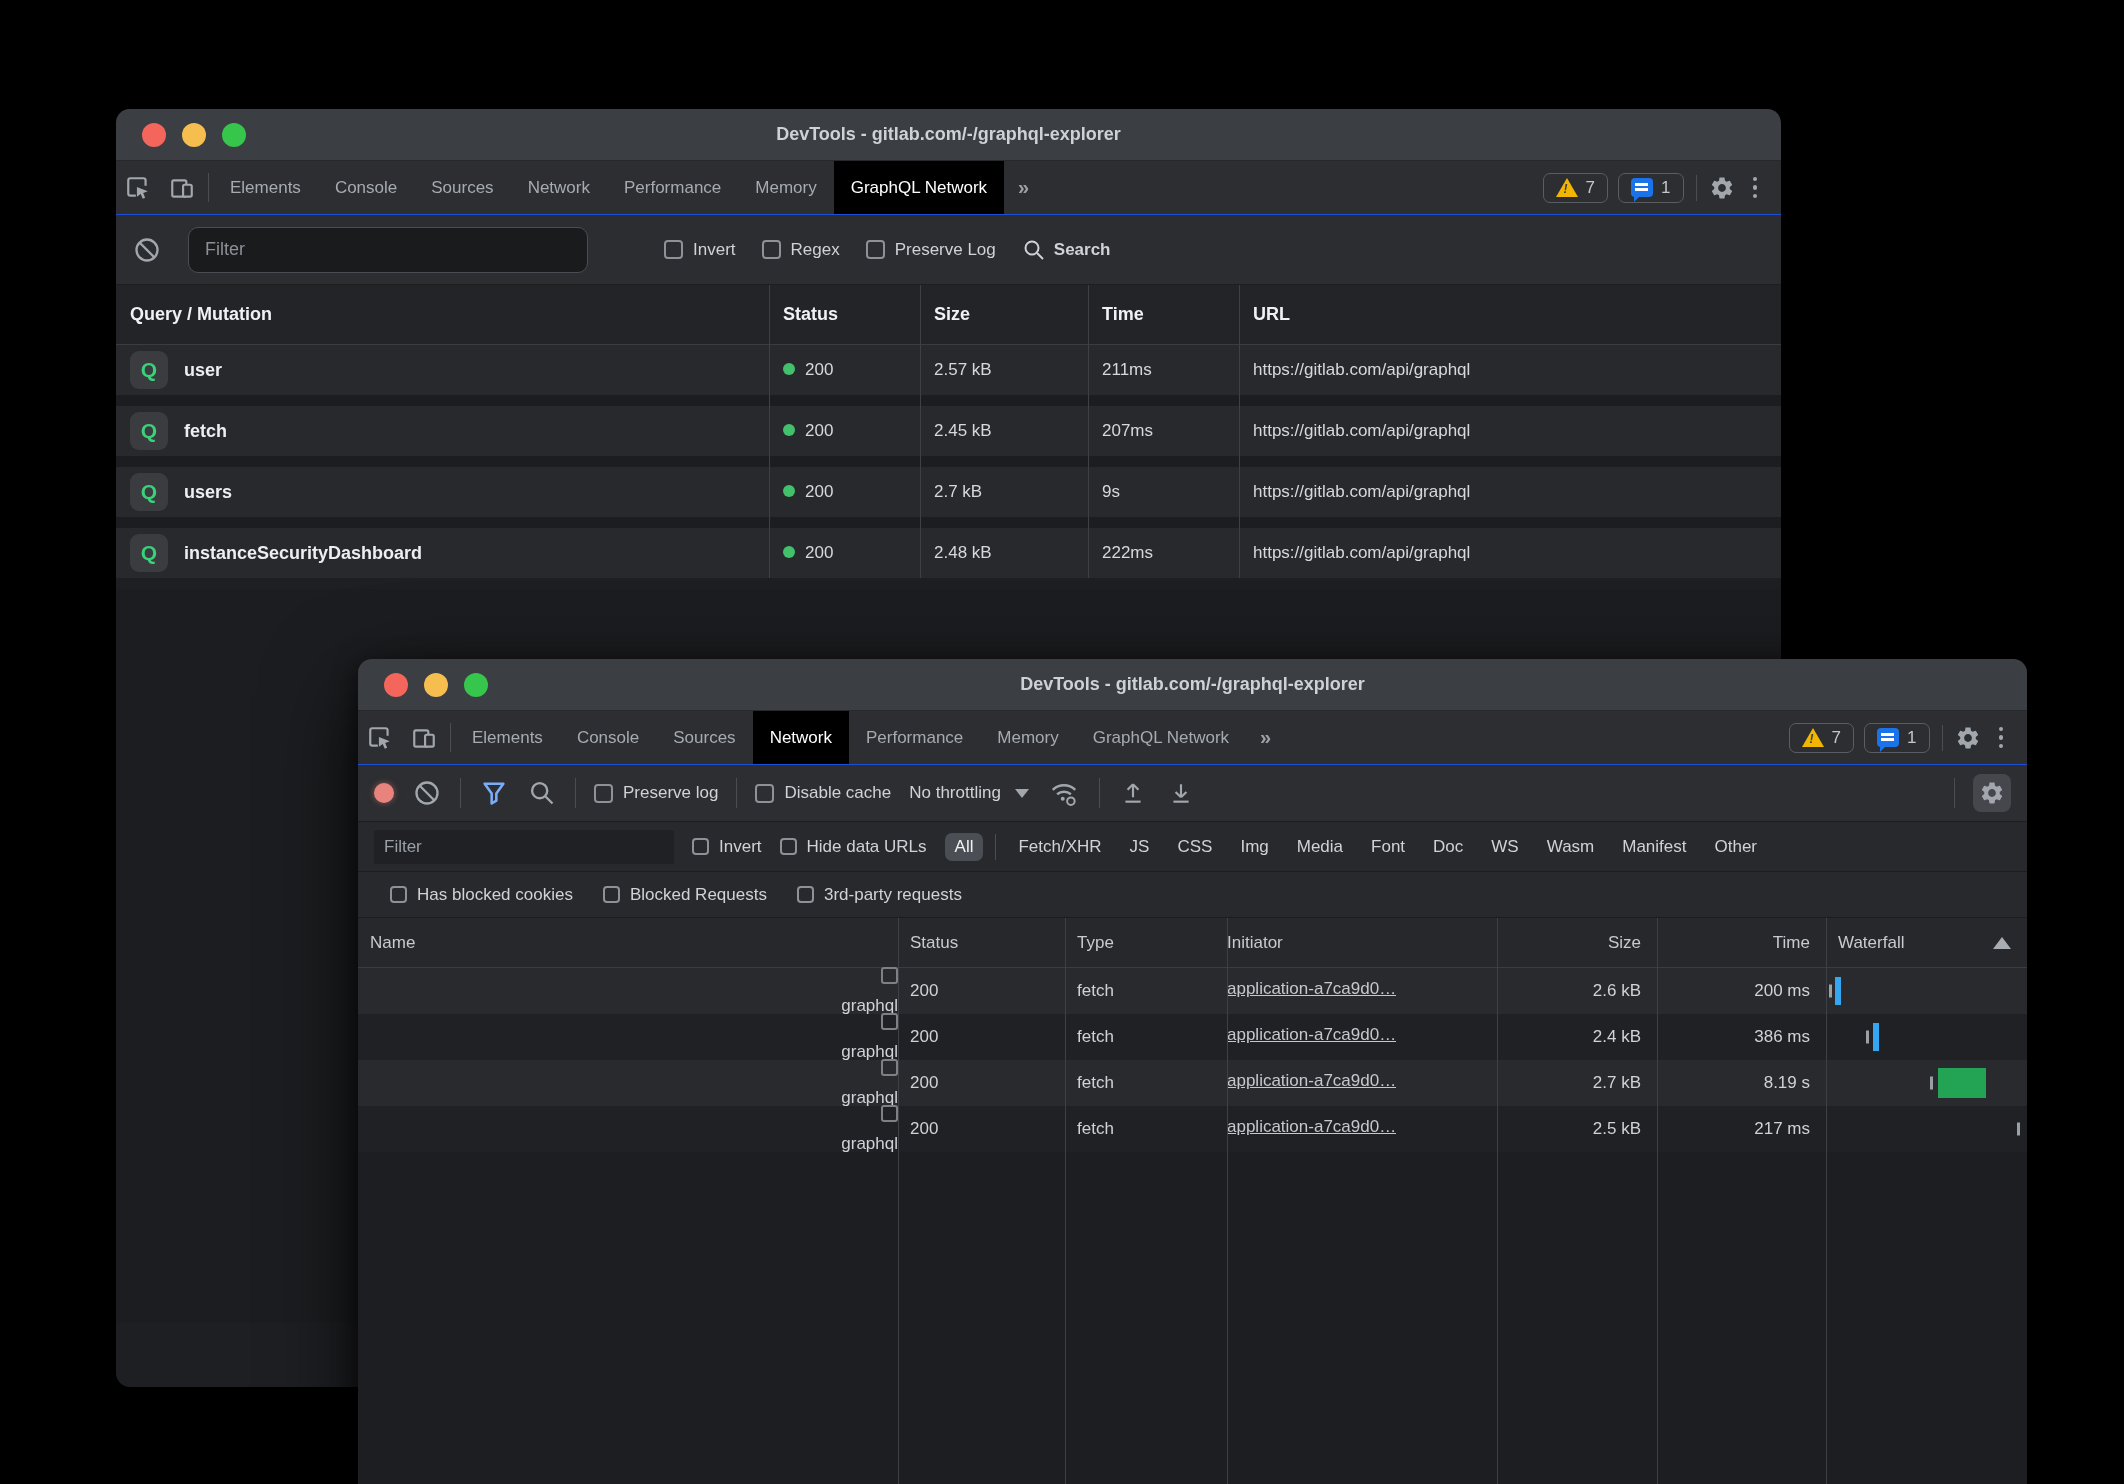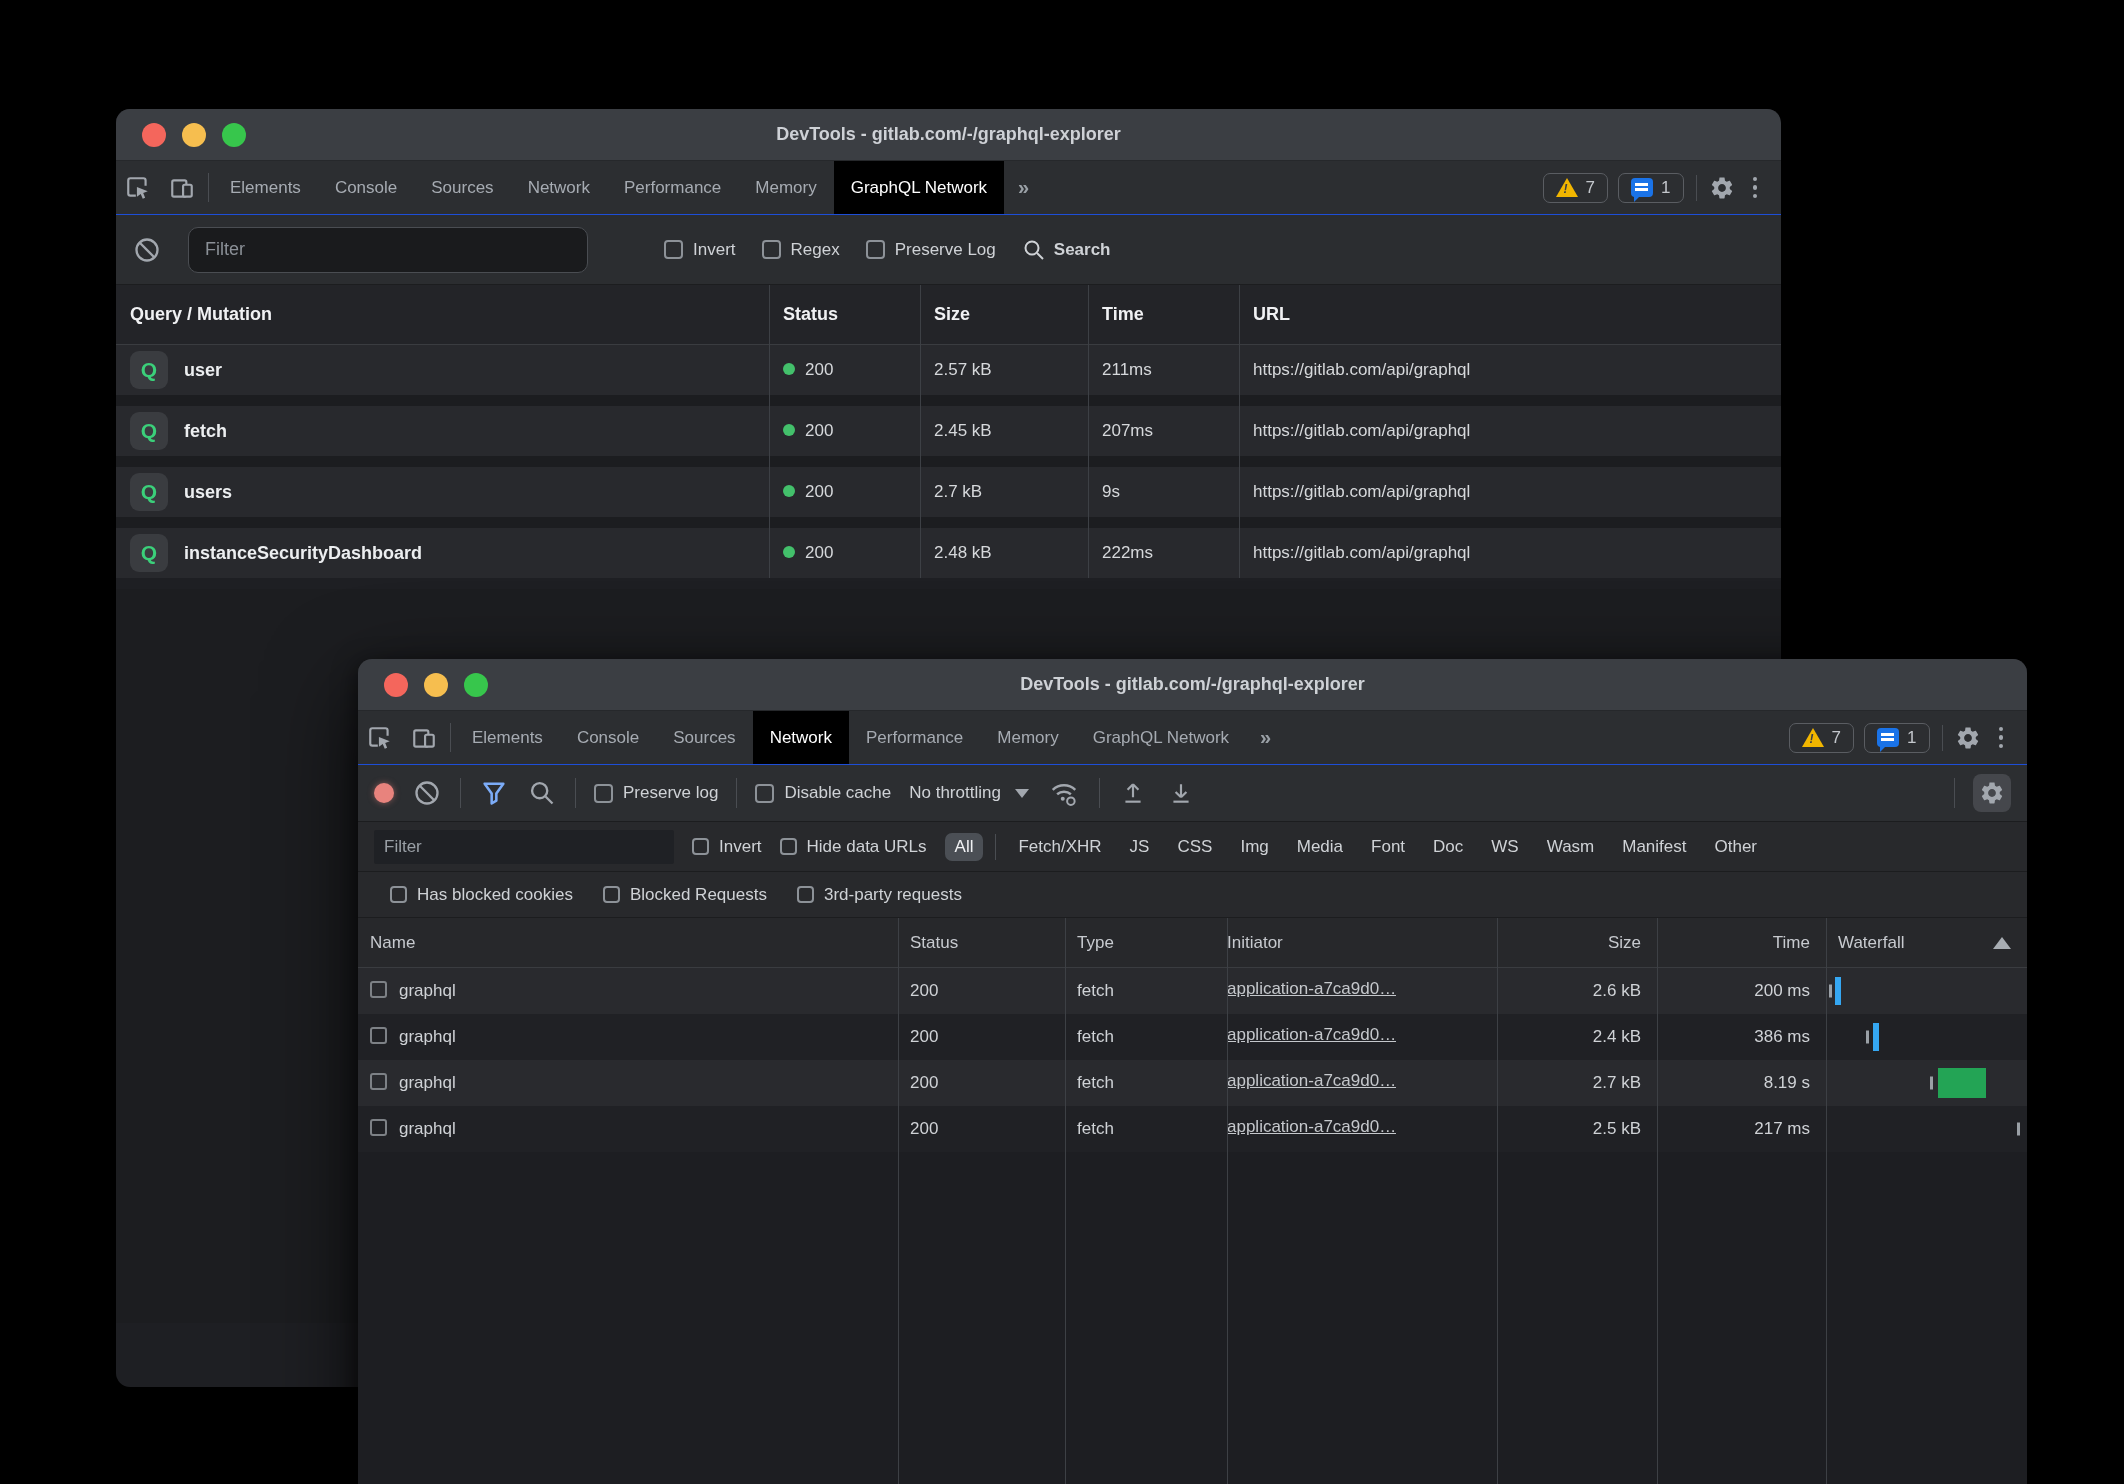--- a/index.html
+++ b/index.html
@@ -104,21 +104,21 @@
   .ncol-ty { width:162px; flex:none; padding-left:12px; }
   .ncol-init { width:270px; flex:none; }
   .ncol-sz { width:160px; flex:none; text-align:right; padding-right:16px; }
   .ncol-tm { width:169px; flex:none; text-align:right; padding-right:16px; }
   .ncol-wf { flex:1; padding-left:12px; position:relative; display:flex; align-items:center; }
   .sort-tri { position:absolute; right:16px; width:0; height:0; border-left:9px solid transparent;
     border-right:9px solid transparent; border-bottom:12px solid #a8adb3; }
   .net-row { height:46px; display:flex; align-items:center; font-size:17px; color:#cfd2d6; }
   .net-row.odd { background:#292a2e; }
   .net-row.even { background:#202125; }
-  .row-name { display:flex; align-items:flex-start; gap:12px; }
+  .row-name { display:flex; align-items:flex-end; gap:12px;flex-direction:column; }
   .row-cb { width:17px; height:17px; border:2px solid #7d8186; border-radius:3px; flex:none; }
   .init-link { color:#c5c8cc; text-decoration:underline; display:inline-block; max-width:240px;
     overflow:hidden; text-overflow:ellipsis; white-space:nowrap; }
   .wf-cell { position:relative; height:100%; flex:1; }
   .wf-tick { position:absolute; top:50%; transform:translateY(-50%); width:3px; height:13px; background:#9aa0a6; }
   .wf-bar { position:absolute; top:50%; transform:translateY(-50%); }
   .wf-blue { width:6px; height:28px; background:#35a7f2; }
   .wf-green { width:48px; height:30px; background:#23a455; }
 </style>
 </head>

